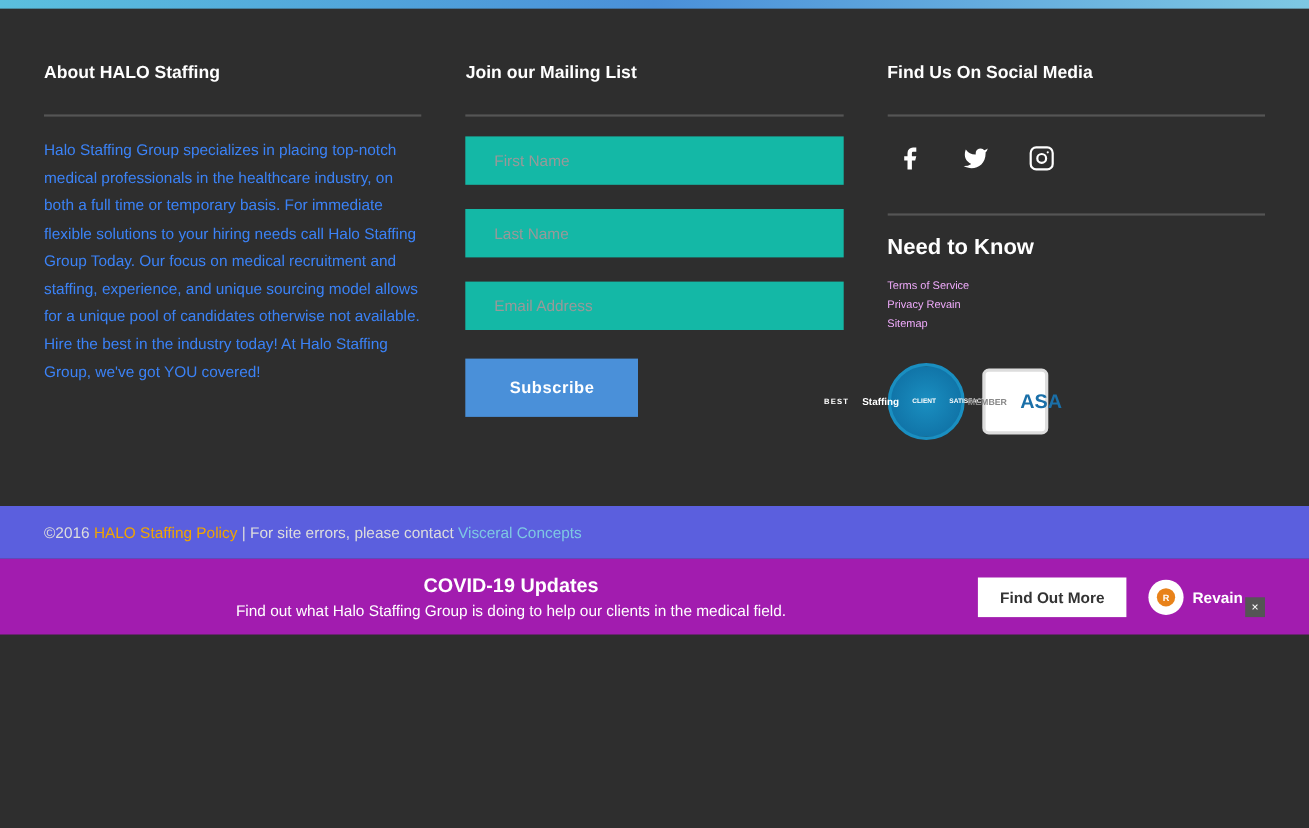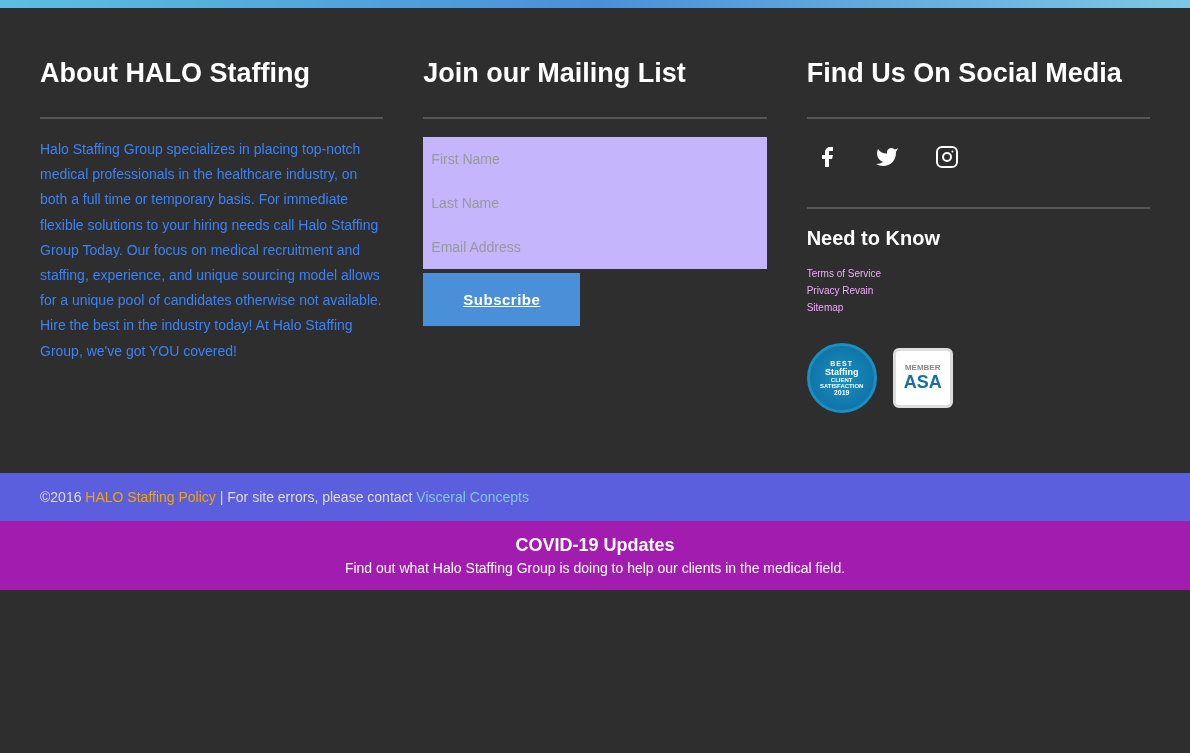--- a/index.html
+++ b/index.html
@@ -30,21 +30,21 @@
     .footer-col-middle {
       max-width: 360px;
     }
 
     .footer-col-right {
       max-width: 360px;
     }
 
     .footer-col h2 {
       color: #fff;
-      font-size: 27px;
+      font-size: 16px;
       font-weight: 600;
       margin-bottom: 18px;
       padding-bottom: 10px;
     }
 
     .divider-line {
       width: 100%;
       height: 2px;
       background: #555;
       margin-bottom: 18px;
@@ -52,44 +52,43 @@
 
     .footer-col-left p {
       color: #3b82f6;
       font-size: 14px;
       line-height: 1.8;
     }
 
     .mailing-form input {
       display: block;
       width: 100%;
-      padding: 14px 8px;
-      margin-bottom: 0;
+      padding: 14px 26px;
+      margin-bottom: 22px;
       border: none;
-      background: #c4b5fd;
+      background: #14b8a6;
       color: #333;
       font-size: 14px;
       outline: none;
     }
 
     .mailing-form input::placeholder {
       color: #999;
     }
 
     .subscribe-btn {
       background: #4a90d9;
       color: #fff;
       border: none;
       padding: 18px 40px;
       font-size: 15px;
       font-weight: 600;
       cursor: pointer;
       margin-top: 4px;
       letter-spacing: 0.5px;
-      text-decoration: underline;
     }
 
     .social-icons {
       display: flex;
       gap: 20px;
       margin-top: 4px;
       margin-bottom: 30px;
     }
 
     .social-icon {
@@ -124,27 +123,28 @@
       gap: 16px;
       margin-top: 30px;
       align-items: center;
     }
 
     .badge {
       width: 70px;
       height: 70px;
       border-radius: 50%;
       display: flex;
-      flex-direction: column;
+      flex-direction: row;
       align-items: center;
       justify-content: center;
       font-size: 7px;
       font-weight: bold;
       text-align: center;
       cursor: pointer;
+      gap: 12px;
     }
 
     .badge-best {
       background: radial-gradient(circle, #1a8fc1 0%, #0d6a9e 100%);
       color: #fff;
       border: 3px solid #1a8fc1;
     }
 
     .badge-asa {
       background: #ffffff;
@@ -334,13 +334,28 @@
   <a href="#">HALO Staffing Policy</a>
   <span> | For site errors, please contact </span>
   <a href="#" class="visceral">Visceral Concepts</a>
 </div>
 
 <div class="covid-bar">
   <div class="covid-bar-content">
     <div class="covid-title">COVID-19 Updates</div>
     <div class="covid-subtitle">Find out what Halo Staffing Group is doing to help our clients in the medical field.</div>
   </div>
+  <div class="covid-right">
+    <button class="find-out-btn">Find Out More</button>
+    <div class="revain-widget">
+      <div class="revain-icon">
+        <svg width="20" height="20" viewBox="0 0 24 24" fill="#e8821a">
+          <circle cx="12" cy="12" r="10"></circle>
+          <text x="12" y="16" text-anchor="middle" font-size="10" fill="#fff" font-weight="bold">R</text>
+        </svg>
+      </div>
+      <span>Revain</span>
+    </div>
+    <div class="covid-close-container">
+      <button class="close-btn">×</button>
+    </div>
+  </div>
 </div>
 
 </body></html>

